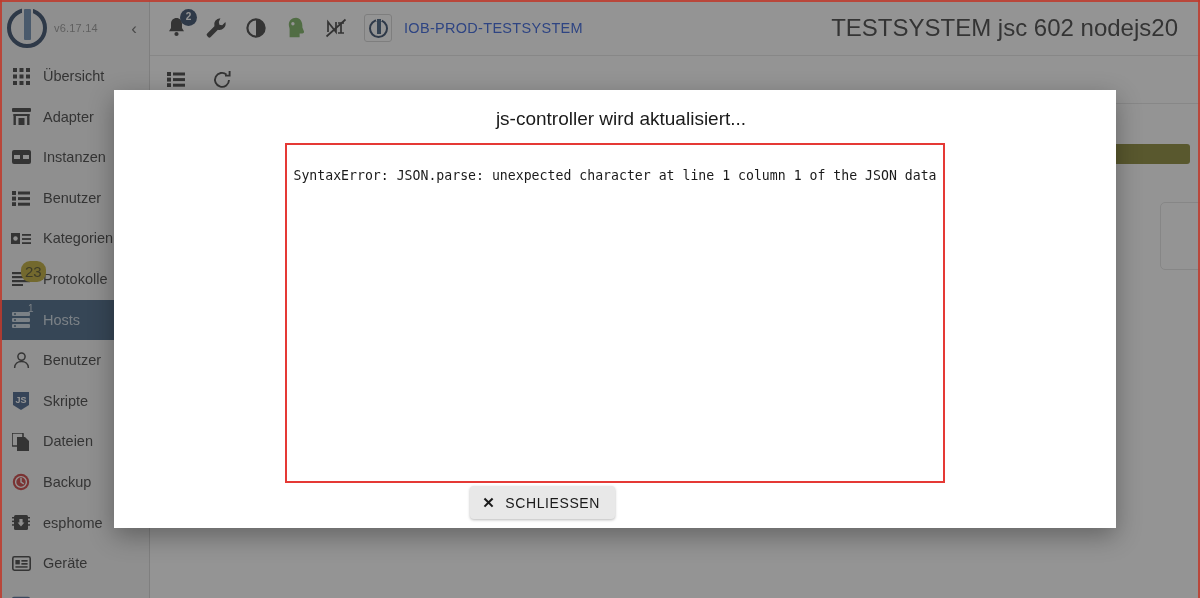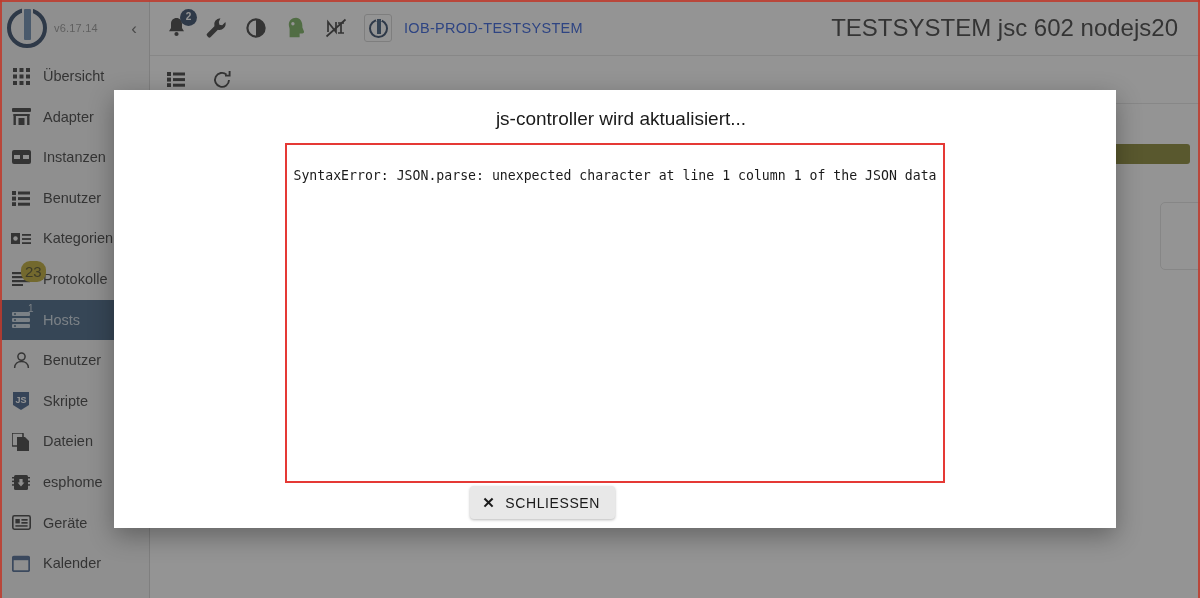--- a/index.html
+++ b/index.html
@@ -491,20 +491,30 @@
         <li>
           <span class="ic">
             <svg width="18" height="18" viewBox="0 0 18 18">
               <rect x="0" y="0" width="11" height="13" rx="1" fill="none" stroke="#2b2b2b" stroke-width="1.6"></rect>
               <path d="M5 4 H13 L17 8 V18 H5 Z" fill="#2b2b2b"></path>
             </svg>
           </span>
           <span class="lbl">Dateien</span>
         </li>
 
+        <li>
+          <span class="ic">
+            <svg width="18" height="18" viewBox="0 0 18 18">
+              <circle cx="9" cy="9" r="8.2" fill="#c62828"></circle>
+              <circle cx="9" cy="9" r="5.4" fill="none" stroke="#ffffff" stroke-width="1.4"></circle>
+              <path d="M9 5 V9 L11.8 10.8" stroke="#ffffff" stroke-width="1.4" fill="none"></path>
+            </svg>
+          </span>
+          <span class="lbl">Backup</span>
+        </li>
 
         <li>
           <span class="ic">
             <svg width="18" height="17" viewBox="0 0 18 17">
               <rect x="2" y="1" width="14" height="15" rx="1.5" fill="#2b2b2b"></rect>
               <path d="M9 5 L12.4 9 H10.6 V12.6 H7.4 V9 H5.6 Z" fill="#f4f4f4" transform="rotate(180 9 8.8)"></path>
               <g fill="#2b2b2b">
                 <rect x="0" y="3" width="2" height="1.5"></rect>
                   <rect x="0" y="6.6" width="2" height="1.5"></rect>
                 <rect x="0" y="10.2" width="2" height="1.5"></rect>

